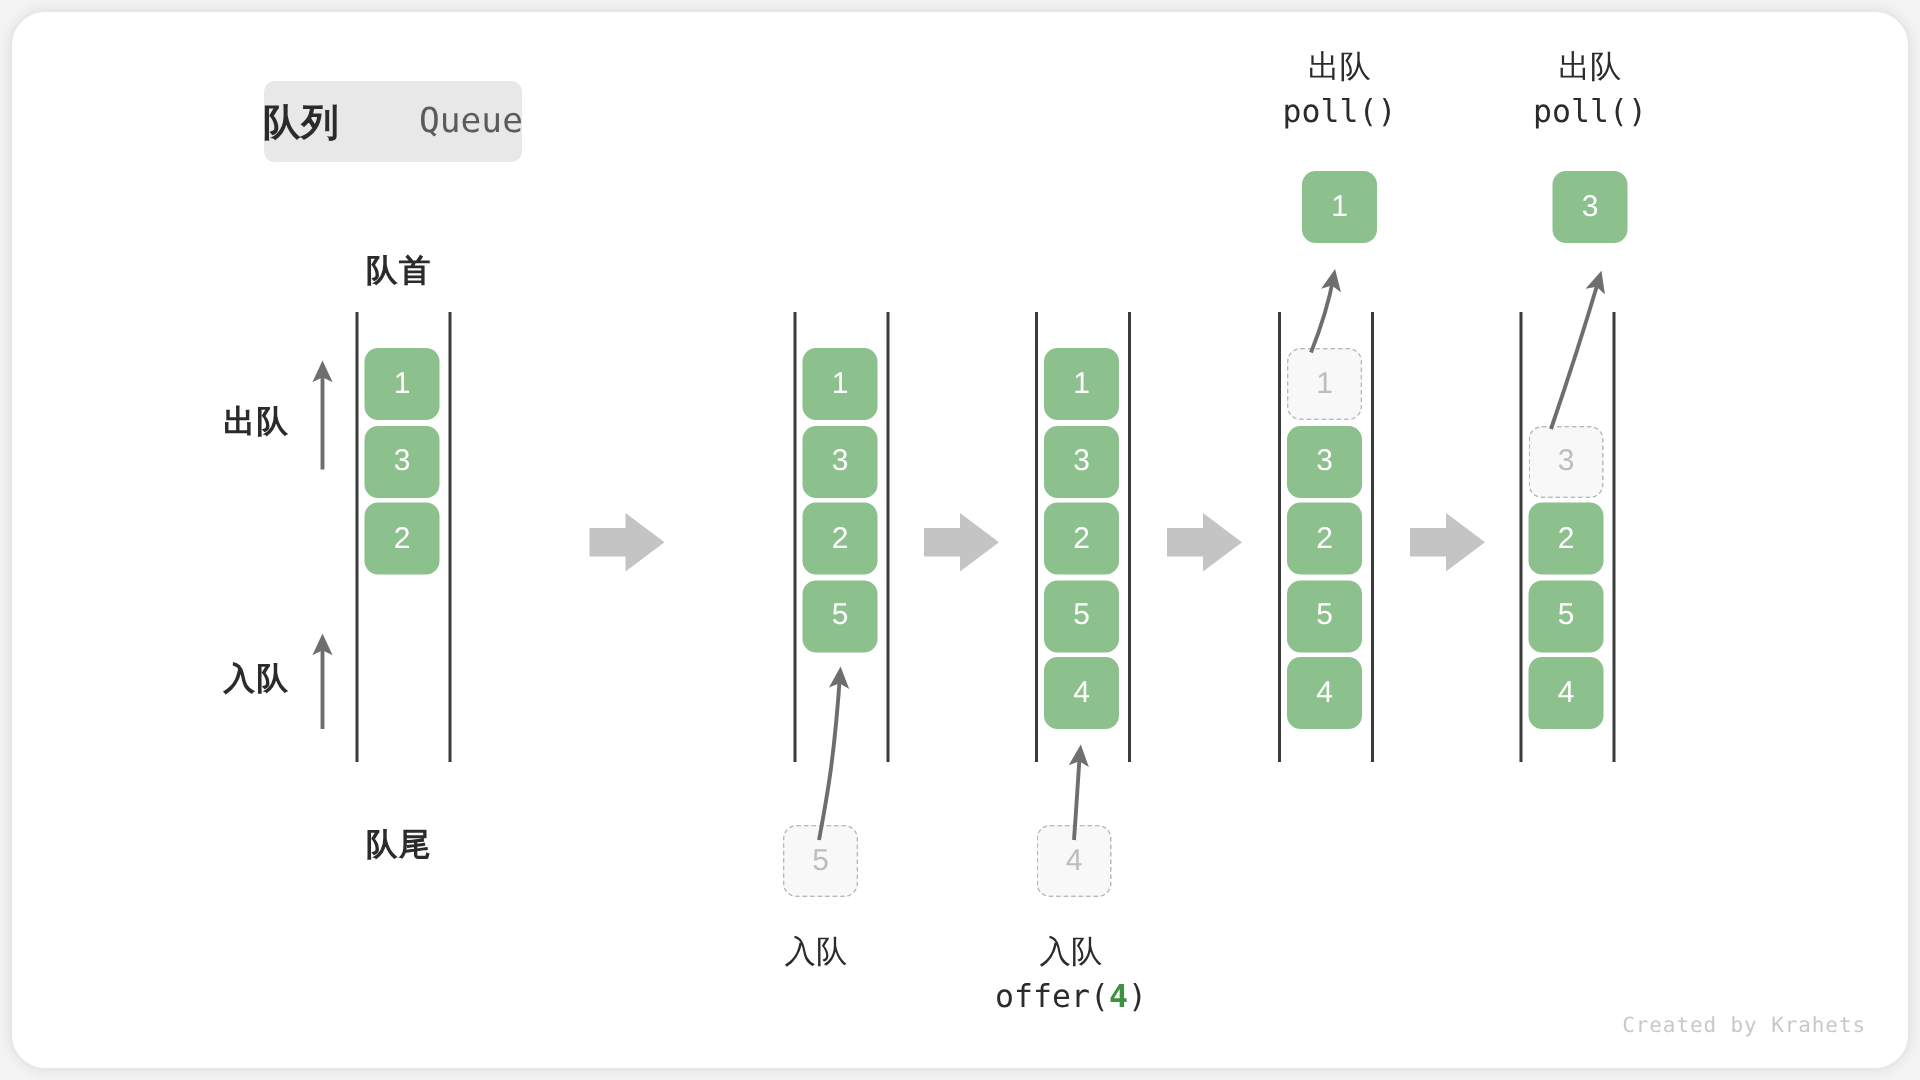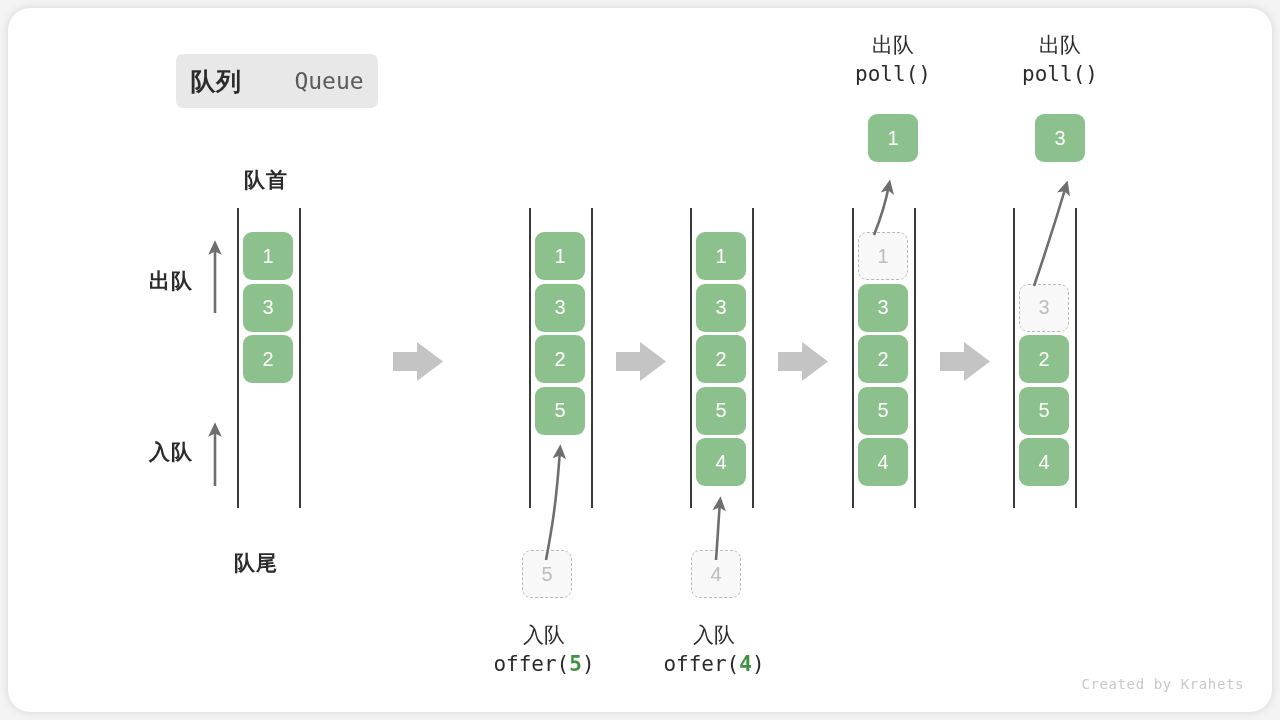--- a/index.html
+++ b/index.html
@@ -25,21 +25,21 @@
     border-radius: 22px;
     box-shadow: 0 0 10px rgba(0,0,0,0.13);
     overflow: hidden;
   }
 
   
   #title-chip {
     position: absolute;
     left: 168px;
     top: 46px;
-    width: 202px;
+    width: 172px;
     height: 54px;
     background: #e8e8e8;
     border-radius: 7px;
     display: flex;
     align-items: center;
     justify-content: center;
     gap: 9px;
     white-space: nowrap;
   }
   #title-chip .cn {
@@ -164,21 +164,21 @@
 
 <div id="canvas">
   <div id="card">
 
     <div id="title-chip">
       <span class="cn">队列</span>
       <span class="en">Queue</span>
     </div>
 
     <div class="abs hdr-label" style="left:236px; top:158px;text-align:right;">队首</div>
-    <div class="abs hdr-label" style="left:226px; top:541px;text-align:center;">队尾</div>
+    <div class="abs hdr-label" style="left:236px; top:541px;text-align:center;">队尾</div>
 
     <div class="abs side-label" style="left:141px; top:259px;">出队</div>
     <div class="abs side-label" style="left:141px; top:430px;">入队</div>
 
     <div class="column" style="left:229px; top:200px;">
       <div class="rail left"></div>
       <div class="rail right"></div>
       <div class="cell filled" style="top:24px;">1</div>
       <div class="cell filled" style="top:75.5px;">3</div>
       <div class="cell filled" style="top:127px;">2</div>
@@ -223,21 +223,20 @@
     </div>
 
     <div class="float-box ghost" style="left:514px; top:542px;">5</div>
     <div class="float-box ghost" style="left:683px; top:542px;">4</div>
 
     <div class="float-box filled" style="left:860px; top:106px;">1</div>
     <div class="float-box filled" style="left:1027px; top:106px;">3</div>
 
     <div class="op-caption" style="left:441px; top:612px; width:190px;">
       <span class="cn">入队</span>
-      <span class="code"><span>offer(</span><span class="num">5</span><span>)</span></span>
     </div>
 
     <div class="op-caption" style="left:611px; top:612px; width:190px;">
       <span class="cn">入队</span>
       <span class="code"><span>offer(</span><span class="num">4</span><span>)</span></span>
     </div>
 
     <div class="op-caption" style="left:790px; top:22px; width:190px;">
       <span class="cn">出队</span>
       <span class="code">poll()</span>

